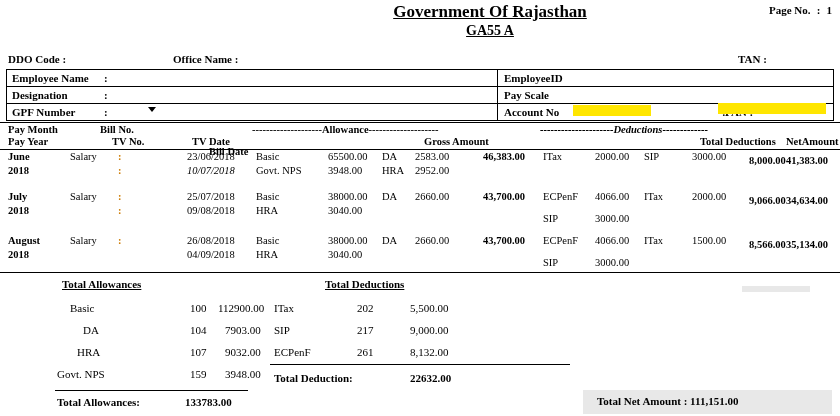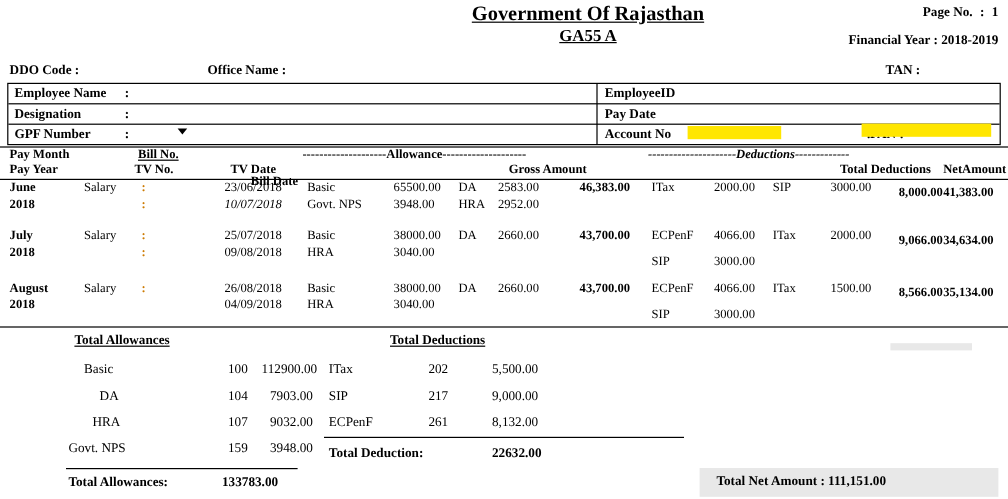--- a/index.html
+++ b/index.html
@@ -230,25 +230,20 @@
     <div class="hdr-title">Government Of Rajasthan</div>
     <div class="hdr-sub">GA55 A</div>
   </div>
 
   <div class="hdr-right pageno">
     <div class="hdr-row">
       <span class="lbl">Page No.</span><span class="sep">:</span><span class="val">1</span>
     </div>
   </div>
 
-  <div class="hdr-right finyear">
-    <div class="hdr-row">
-      <span class="lbl">Financial Year :</span>&nbsp;<span class="val">2018-2019</span>
-    </div>
-  </div>
 
   <div class="ddo-line">
     <span class="ddo-code">DDO Code :</span>
     <span class="office-name">Office Name :</span>
     <span class="tan">TAN :</span>
   </div>
 
   <div class="empbox">
     <div class="hline h1"></div>
     <div class="hline h2"></div>
@@ -264,40 +259,40 @@
     </div>
     <div class="emprow left-col r3">
       <span>GPF Number</span>
       <span class="colon">:</span>
     </div>
 
     <div class="emprow right-col r1">
       <span>EmployeeID</span>
     </div>
     <div class="emprow right-col r2">
-      <span>Pay Date</span>
+      <span>Pay Scale</span>
     </div>
     <div class="emprow right-col r3">
       <span>Account No</span>
       <span class="colon">:</span>
     </div>
     <div class="emprow r3" style="left:718px;">
       <span>PAN :</span>
     </div>
   </div>
 
   <div class="redact redact-acct"></div>
   <div class="redact redact-pan"></div>
   <div class="dropdown-caret"></div>
 
   <div class="sep-line line-top"></div>
   <div class="tbl-hdr">
     <span class="th-l1" style="left:8px;">Pay Month</span>
     <span class="th-l2" style="left:8px;">Pay Year</span>
-    <span class="th-l1" style="left:115px;text-decoration:underline;">Bill No.</span>
+    <span class="th-l1" style="left:100px;">Bill No.</span>
     <span class="th-l2" style="left:112px;">TV  No.</span>
     <span class="th-l1" style="left:209px;margin-top:22px;">Bill Date</span>
     <span class="th-l2" style="left:192px;">TV  Date</span>
     <span class="th-l1" style="left:252px;">--------------------Allowance--------------------</span>
     <span class="th-l2" style="left:424px;">Gross Amount</span>
     <span class="th-l1" style="left:540px;font-style:italic;">---------------------Deductions-------------</span>
     <span class="th-l2" style="left:700px;">Total Deductions</span>
     <span class="th-l2" style="left:786px;">NetAmount</span>
   </div>
   <div class="sep-line line-mid"></div>

